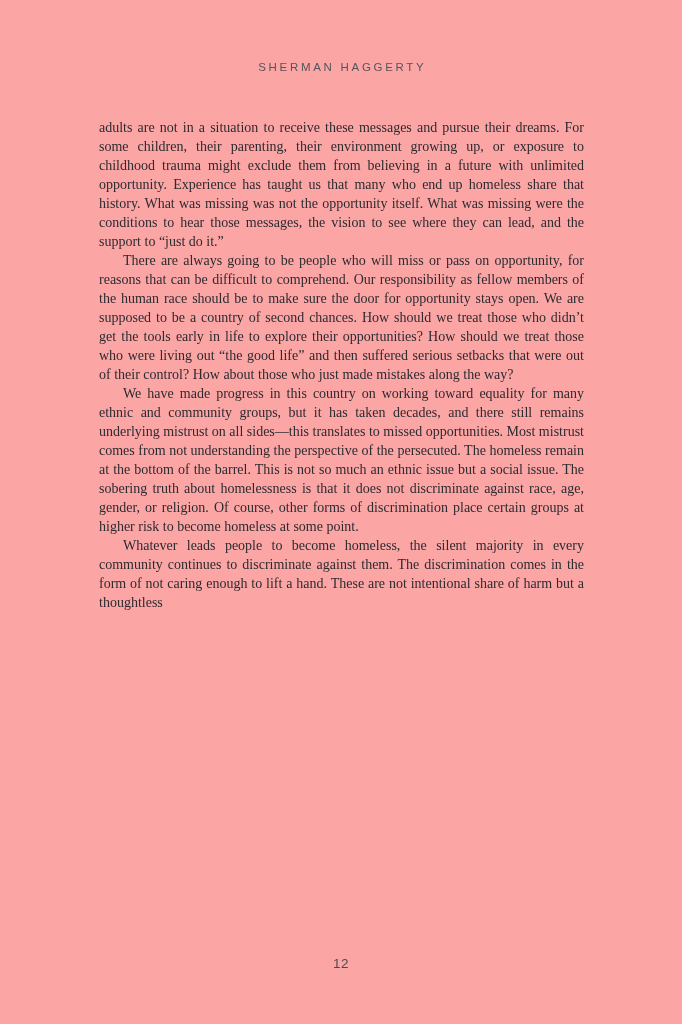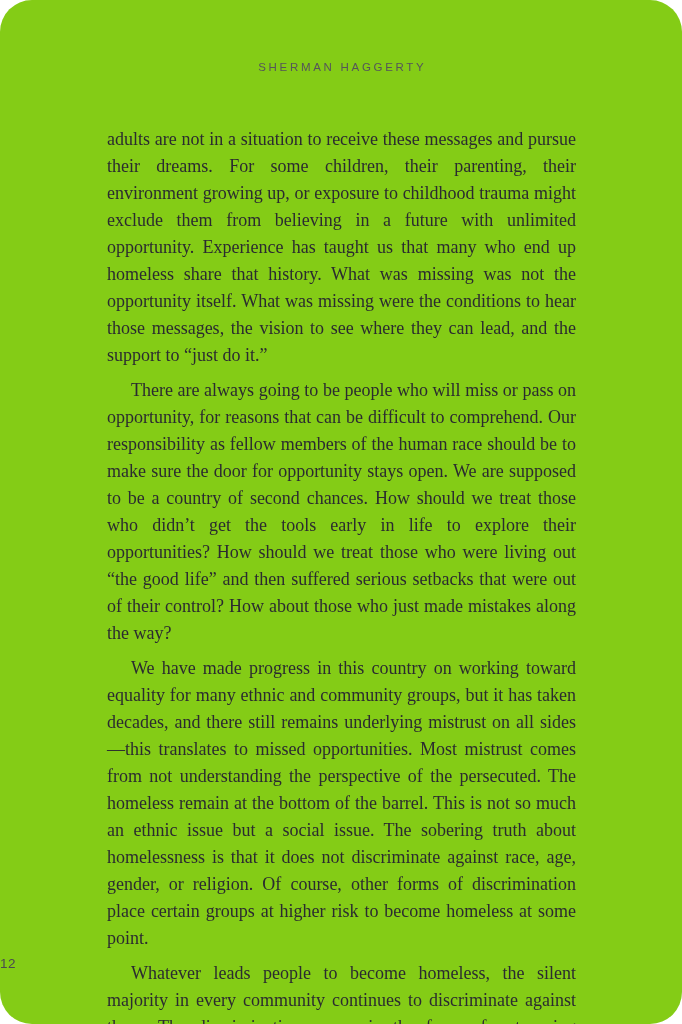--- a/index.html
+++ b/index.html
@@ -5,24 +5,23 @@
   html, body {
     margin: 0;
     padding: 0;
     background: #ffffff;
   }
 
   .page {
     position: relative;
     width: 682px;
     height: 1024px;
-    background: #84cc16;
+    background: #fca5a5;
     overflow: hidden;
     box-sizing: border-box;
-    border-radius: 32px;
   }
 
   
   .running-head {
     position: absolute;
     top: 61px;
     left: 0;
     width: 682px;
     text-align: center;
     font-family: "Liberation Sans", sans-serif;
@@ -36,24 +35,24 @@
 
   
   .text-block {
     position: absolute;
     top: 118px;
     left: 99px;
     width: 485px;
   }
 
   .body-para {
-    margin: 8px;
+    margin: 0;
     font-family: "Liberation Serif", "DejaVu Serif", serif;
-    font-size: 18px;
-    line-height: 27px;
+    font-size: 14px;
+    line-height: 19px;
     color: #2b2b30;
     text-align: justify;
     text-justify: inter-word;
     -webkit-hyphens: none;
     hyphens: none;
     word-spacing: 0px;
   }
 
   .body-para.indented {
     text-indent: 24px;
@@ -68,21 +67,21 @@
   .body-para.no-stretch::after {
     content: none;
   }
 
   
   .folio {
     position: absolute;
     top: 956px;
     left: 0;
     width: 682px;
-    text-align: left;
+    text-align: center;
     font-family: "Liberation Sans", sans-serif;
     font-size: 13.5px;
     color: #4a4a50;
     letter-spacing: 0.4px;
   }
 </style>
 </head>
 <body>
 
 <div class="page">

